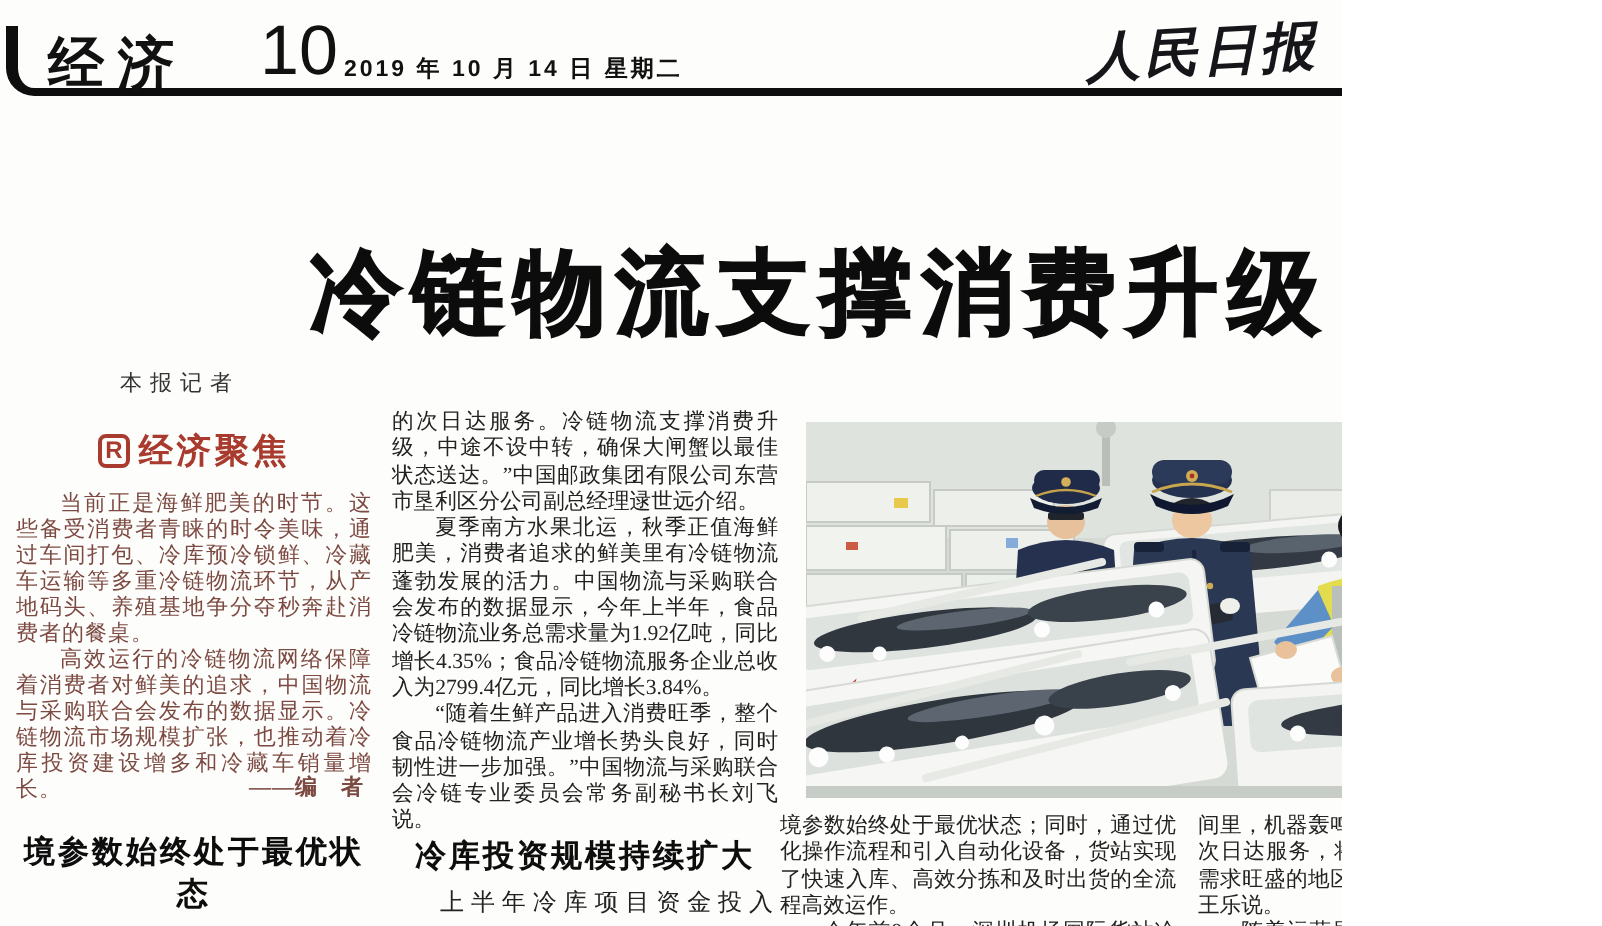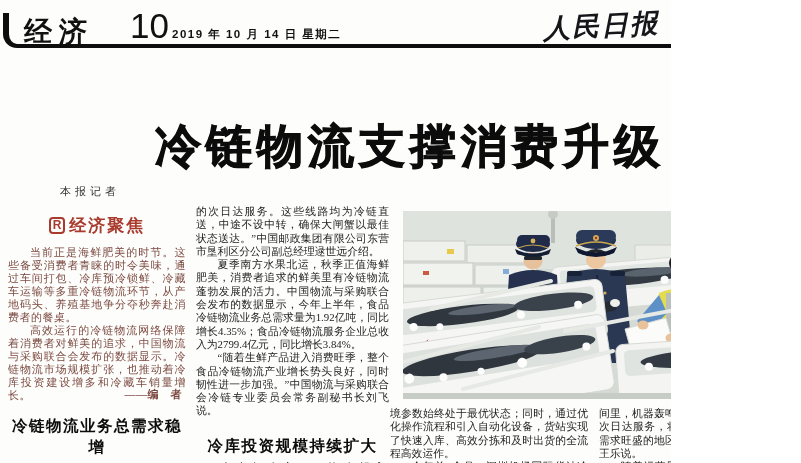--- a/index.html
+++ b/index.html
@@ -69,21 +69,21 @@
     font-weight:bold; font-size:15.5px; letter-spacing:1.5px; color:#0d0d0d;
   }
   .lead-in {
     margin-top:7px; font-size:12px; letter-spacing:2.5px; line-height:19px;
     text-indent:2em; color:#222; text-align:justify;
   }
   
   .bodycol { font-size:10.8px; line-height:13.3px; text-align:justify; color:#222; }
   .bodycol p.ind { text-indent:2em; }
   .col2 { position:absolute; left:196px; top:205px; width:193px; }
-  .col2 .sec-heading { margin-top:21px; }
+  .col2 .sec-heading { margin-top:4px; }
   .col3 { position:absolute; left:390px; top:407px; width:198px; }
   .col4 { position:absolute; left:599px; top:407px; width:192px; }
   .right-rule { position:absolute; left:794px; top:78px; width:1px; height:385px; background:#a9a9a4; }
   
   .photo { position:absolute; left:403px; top:211px; width:384px; height:188px; overflow:hidden; }
   .photo svg { display:block; }
 </style>
 </head>
 <body>
 
@@ -103,26 +103,26 @@
       <span class="badge-r">R</span><span>经济聚焦</span>
     </div>
     <div class="focus-text">
       <p>当前正是海鲜肥美的时节。这些备受消费者青睐的时令美味，通过车间打包、冷库预冷锁鲜、冷藏车运输等多重冷链物流环节，从产地码头、养殖基地争分夺秒奔赴消费者的餐桌。</p>
       <p>高效运行的冷链物流网络保障着消费者对鲜美的追求，中国物流与采购联合会发布的数据显示。冷链物流市场规模扩张，也推动着冷库投资建设增多和冷藏车销量增长。</p>
       <div class="signoff">——编　者</div>
     </div>
   </div>
 
   <div class="col1-bottom">
-    <div class="sec-heading">冷链物流业务总需求稳增</div>
+    <div class="sec-heading">境参数始终处于最优状态</div>
 
   </div>
 
   <div class="col2 bodycol">
-    <p>的次日达服务。这些线路均为冷链直送，中途不设中转，确保大闸蟹以最佳状态送达。”中国邮政集团有限公司东营市垦利区分公司副总经理逯世远介绍。</p>
+    <p>的次日达服务。冷链物流支撑消费升级，中途不设中转，确保大闸蟹以最佳状态送达。”中国邮政集团有限公司东营市垦利区分公司副总经理逯世远介绍。</p>
     <p class="ind">夏季南方水果北运，秋季正值海鲜肥美，消费者追求的鲜美里有冷链物流蓬勃发展的活力。中国物流与采购联合会发布的数据显示，今年上半年，食品冷链物流业务总需求量为1.92亿吨，同比增长4.35%；食品冷链物流服务企业总收入为2799.4亿元，同比增长3.84%。</p>
     <p class="ind">“随着生鲜产品进入消费旺季，整个食品冷链物流产业增长势头良好，同时韧性进一步加强。”中国物流与采购联合会冷链专业委员会常务副秘书长刘飞说。</p>
     <div class="sec-heading">冷库投资规模持续扩大</div>
     <div class="lead-in">上半年冷库项目资金投入为 223.06 亿元</div>
   </div>
 
   <div class="photo">
     <svg width="384" height="188" viewBox="0 0 384 188" xmlns="http://www.w3.org/2000/svg">
 
       <rect width="384" height="188" fill="#d6dad5"></rect>

